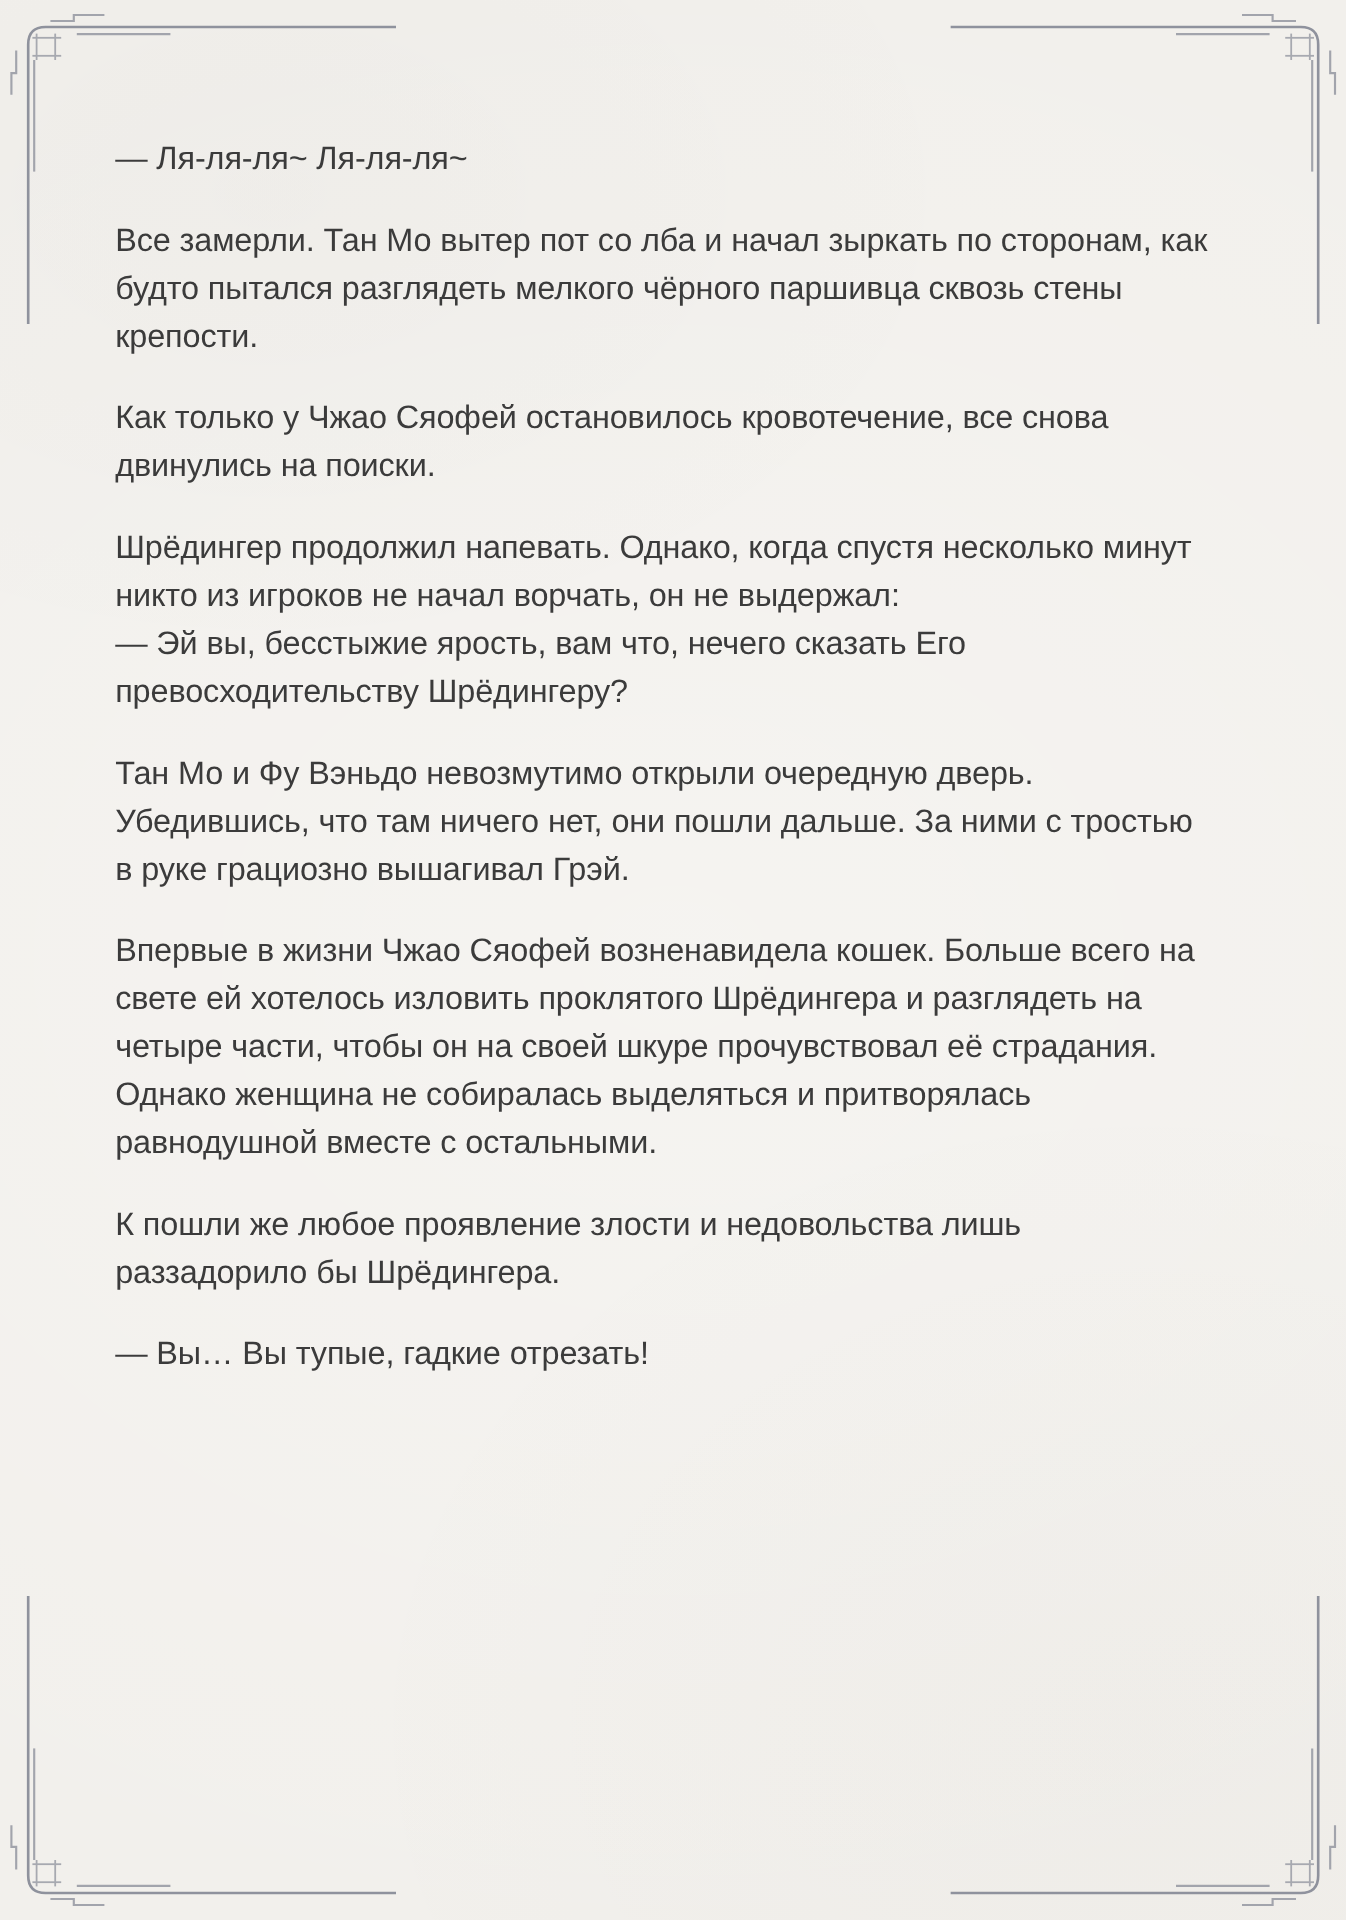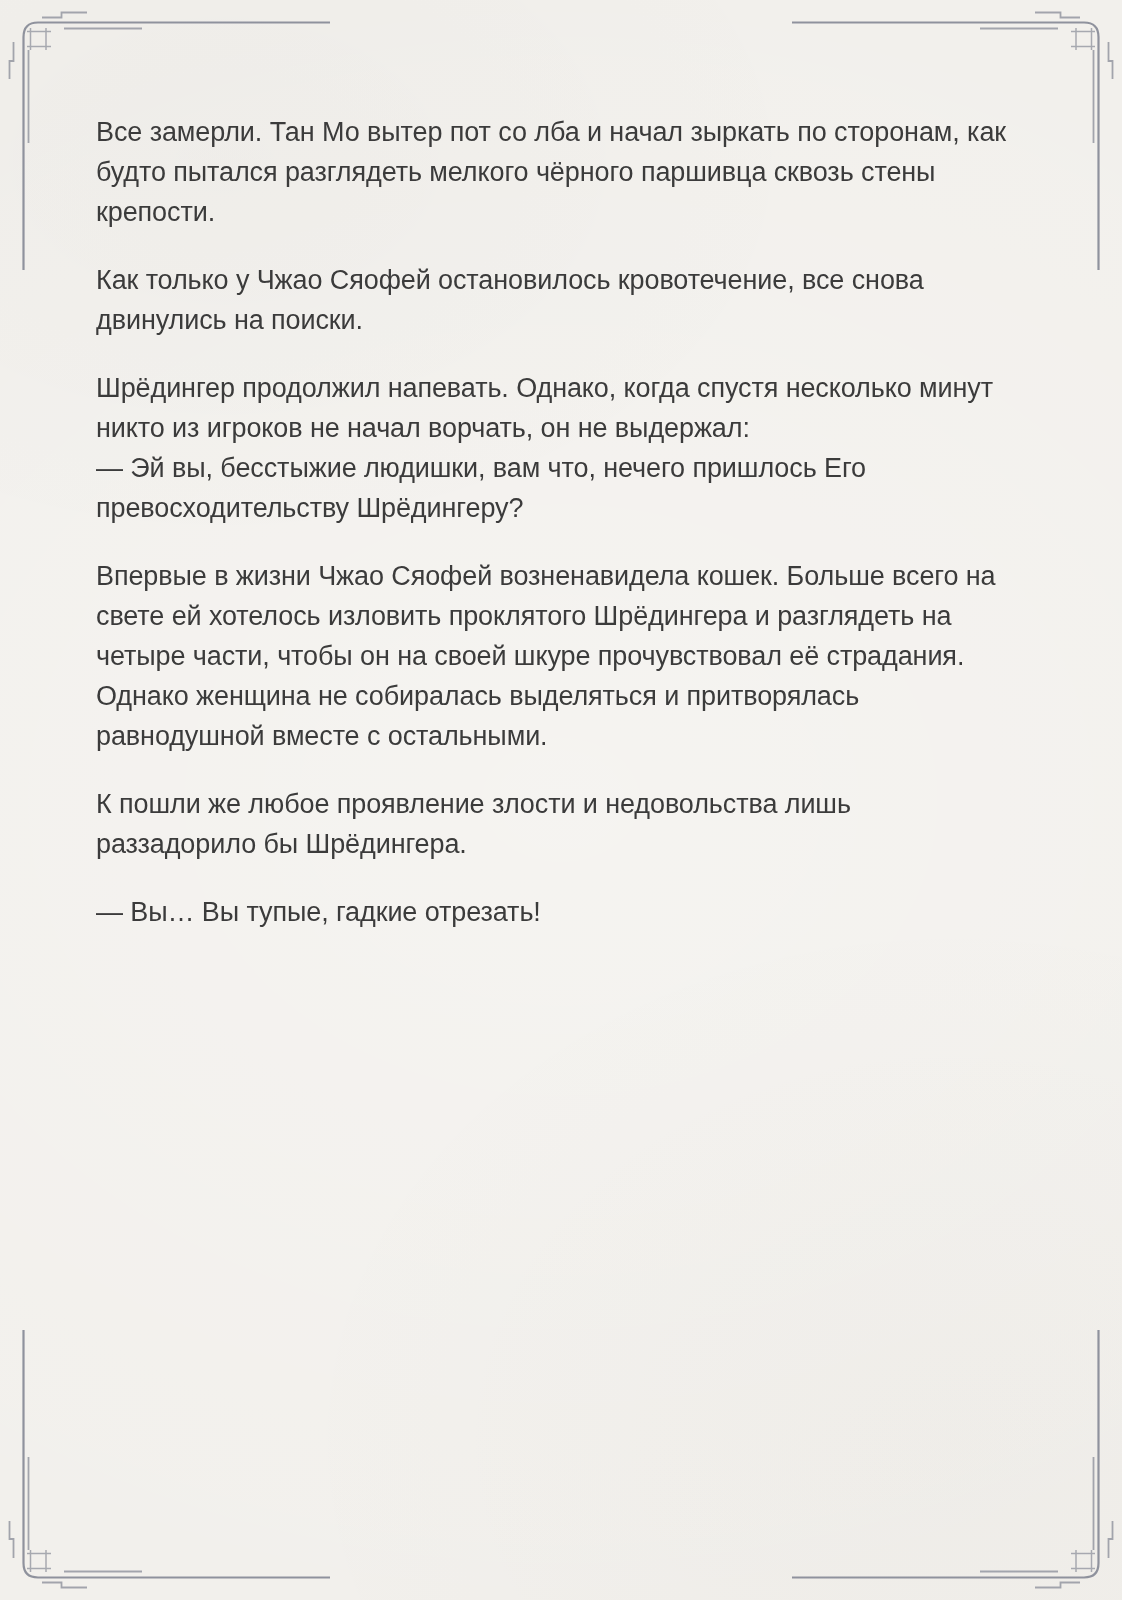--- a/index.html
+++ b/index.html
@@ -77,20 +77,22 @@
     <use href="#corner-sym"></use>
   </svg>
 <svg class="corner bl" style="color: rgb(143, 146, 157);">
     <use href="#corner-sym"></use>
   </svg>
 <svg class="corner br" style="color: rgb(143, 146, 157);">
     <use href="#corner-sym"></use>
   </svg>
 
 <div class="text-block" style="color: rgb(59, 59, 59);">
+  <p class="para">— Ля-ля-ля~ Ля-ля-ля~</p>
   <p class="para">Все замерли. Тан Мо вытер пот со лба и начал зыркать по сторонам, как будто пытался разглядеть мелкого чёрного паршивца сквозь стены крепости.</p>
   <p class="para">Как только у Чжао Сяофей остановилось кровотечение, все снова двинулись на поиски.</p>
   <p class="para">Шрёдингер продолжил напевать. Однако, когда спустя несколько минут никто из игроков не начал ворчать, он не выдержал:
-— Эй вы, бесстыжие людишки, вам что, нечего пришлось Его превосходительству Шрёдингеру?</p>
+— Эй вы, бесстыжие ярость, вам что, нечего сказать Его превосходительству Шрёдингеру?</p>
+  <p class="para">Тан Мо и Фу Вэньдо невозмутимо открыли очередную дверь. Убедившись, что там ничего нет, они пошли дальше. За ними с тростью в руке грациозно вышагивал Грэй.</p>
   <p class="para">Впервые в жизни Чжао Сяофей возненавидела кошек. Больше всего на свете ей хотелось изловить проклятого Шрёдингера и разглядеть на четыре части, чтобы он на своей шкуре прочувствовал её страдания. Однако женщина не собиралась выделяться и притворялась равнодушной вместе с остальными.</p>
   <p class="para">К пошли же любое проявление злости и недовольства лишь раззадорило бы Шрёдингера.</p>
   <p class="para">— Вы… Вы тупые, гадкие отрезать!</p>
 </div>
 
 </body></html>

